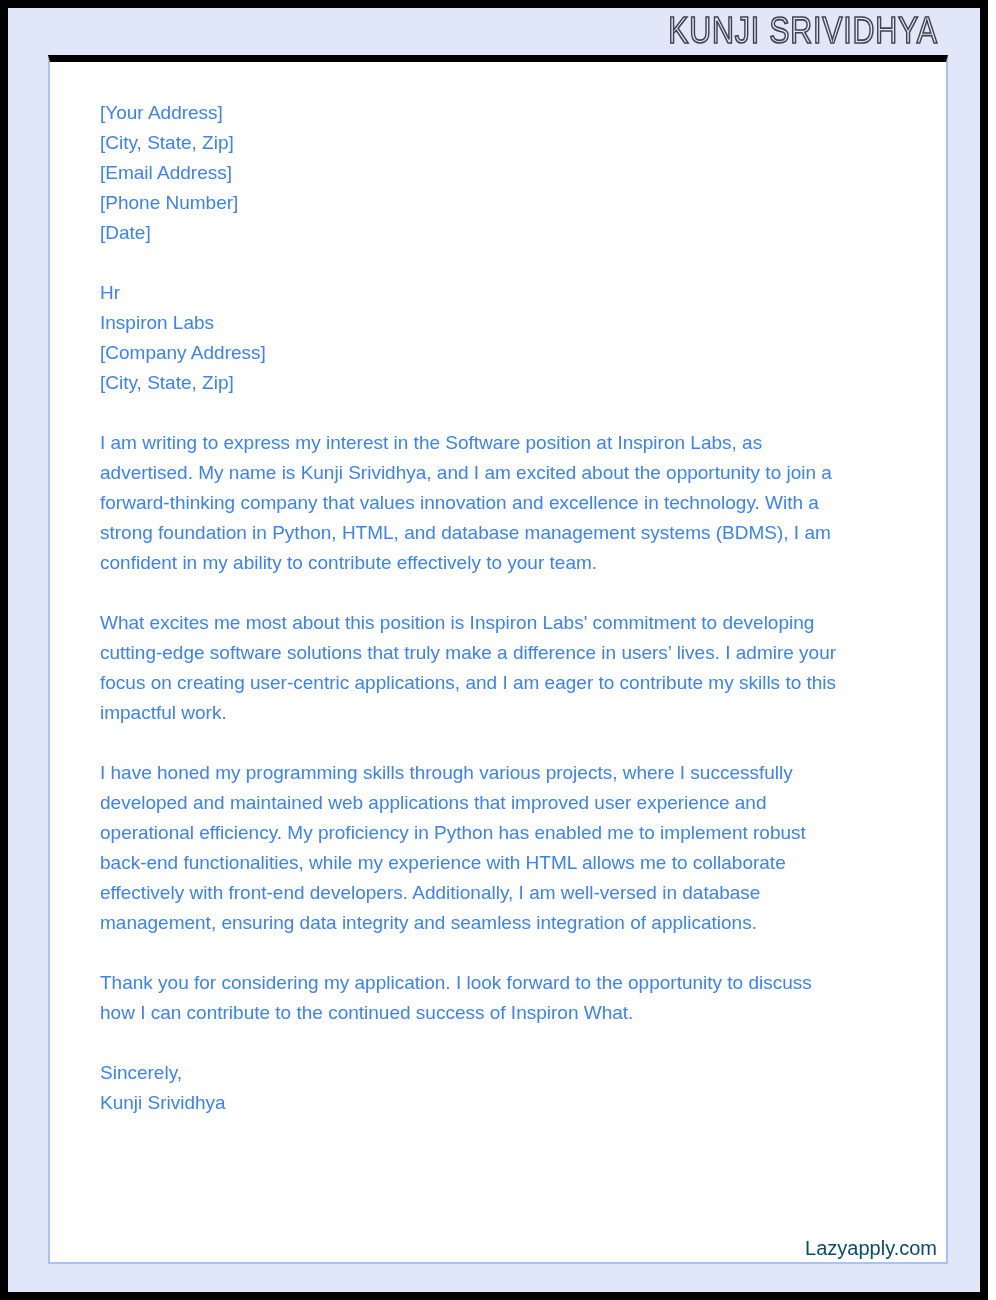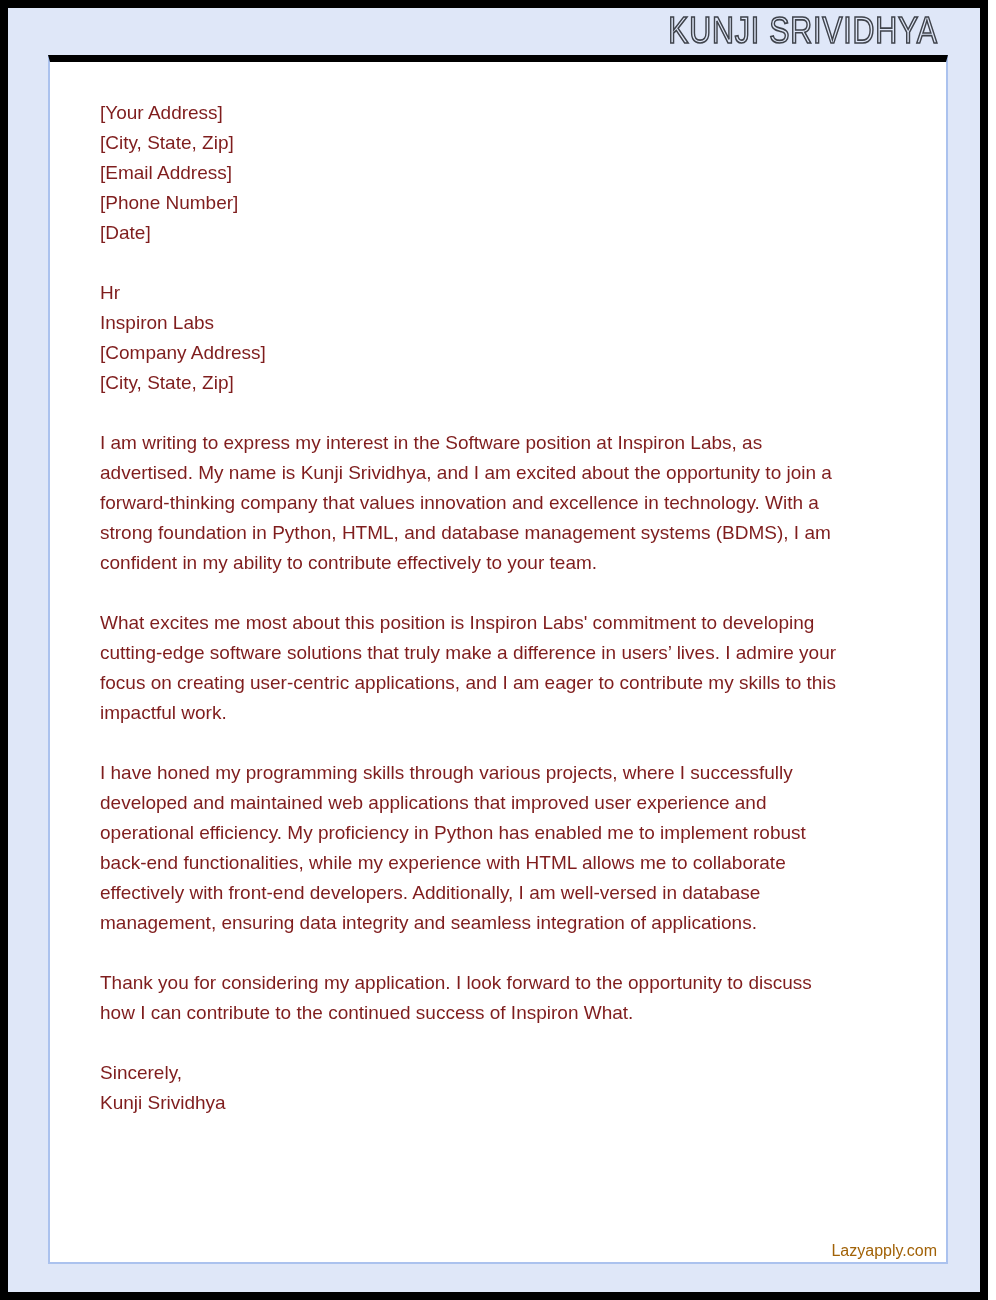--- a/index.html
+++ b/index.html
@@ -51,36 +51,36 @@
     border-top: 7px solid #000000;
     border-left: 2px solid #abc2ee;
     border-right: 2px solid #abc2ee;
     border-bottom: 2px solid #abc2ee;
     z-index: 2;
   }
   .letter-body {
     padding: 36px 28px 0 50px;
     font-size: 19px;
     line-height: 30px;
-    color: #7f1d1d;
+    color: #3b82f6;
   }
   .letter-body p {
     margin: 0 0 30px 0;
     white-space: pre-line;
   }
   .letter-body p.closing,
   .letter-body p.signature {
     margin: 0;
   }
   .watermark {
     position: absolute;
     right: 9px;
     bottom: 2px;
-    font-size: 16px;
-    color: #a16207;
+    font-size: 20px;
+    color: #0c4a6e;
   }
 </style>
 </head>
 <body>
 
 <div class="stage">
 
   <div class="header-title">KUNJI SRIVIDHYA</div>
 
   <div class="card">

